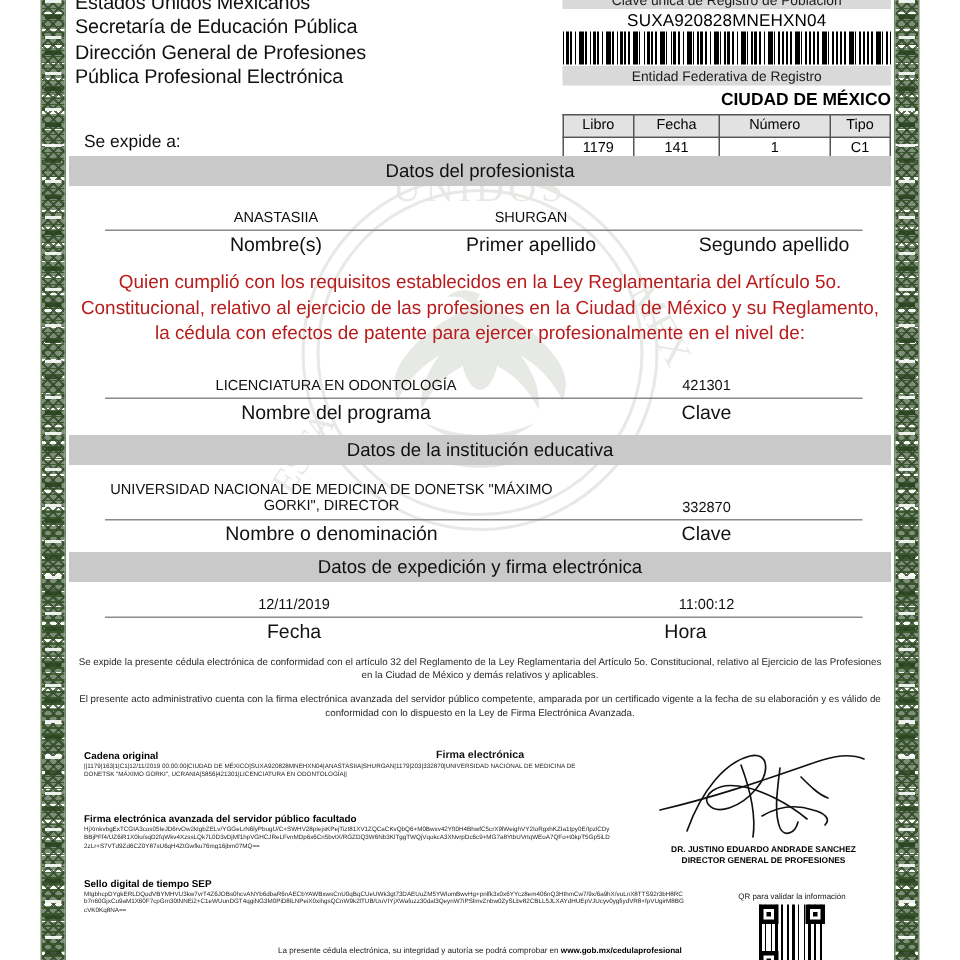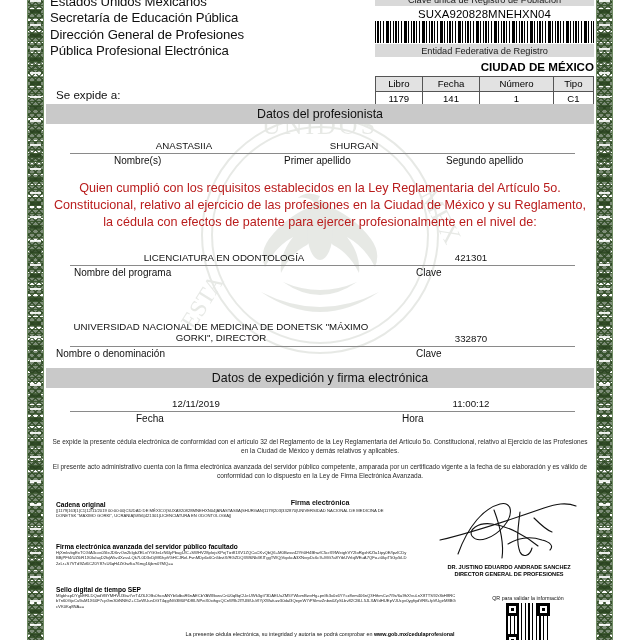--- a/index.html
+++ b/index.html
@@ -125,21 +125,21 @@
   .fieldrow { position: absolute; left: 0px; width: 548px; }
   .fv {
     position: absolute; font-size: 9.7px; color: #111;
     text-align: center; white-space: nowrap;
   }
   .fv.two { line-height: 10.6px; white-space: normal; }
   .rule {
     position: absolute; height: 0; border-top: 1px solid #8a8a8a;
   }
   .fl {
-    position: absolute; font-size: 10px; color: #111; text-align: left;
+    position: absolute; font-size: 13px; color: #111; text-align: center;
   }
 
   .para {
     position: absolute; left: 6px; width: 536px;
     text-align: center; color: #b91c1c;
   }
   .para.big { font-size: 12.6px; line-height: 17px; }
   .para.small { font-size: 6.5px; line-height: 9.4px; color: #2a2a2a; }
 
   .firma-title {
@@ -263,20 +263,21 @@
     <div class="para big" style="top:180px">Quien cumplió con los requisitos establecidos en la Ley Reglamentaria del Artículo 5o. Constitucional, relativo al ejercicio de las profesiones en la Ciudad de México y su Reglamento, la cédula con efectos de patente para ejercer profesionalmente en el nivel de:</div>
 
     <div class="fieldrow" style="top:252px">
       <div class="fv" style="left:28px;  top:0px; width:300px">LICENCIATURA EN ODONTOLOGÍA</div>
       <div class="fv" style="left:370px; top:0px; width:110px">421301</div>
       <div class="rule" style="left:24px; top:13px; width:505px"></div>
       <div class="fl" style="left:28px;  top:15px; width:300px">Nombre del programa</div>
       <div class="fl" style="left:370px; top:15px; width:110px">Clave</div>
     </div>
 
+    <div class="section-band" style="top:290px">Datos de la institución educativa</div>
 
     <div class="fieldrow" style="top:322px">
       <div class="fv two" style="left:10px; top:0px; width:330px">UNIVERSIDAD NACIONAL DE MEDICINA DE DONETSK "MÁXIMO GORKI", DIRECTOR</div>
       <div class="fv" style="left:370px; top:11px; width:110px">332870</div>
       <div class="rule" style="left:24px; top:24px; width:505px"></div>
       <div class="fl" style="left:10px;  top:26px; width:330px">Nombre o denominación</div>
       <div class="fl" style="left:370px; top:26px; width:110px">Clave</div>
     </div>
 
     <div class="section-band" style="top:368px">Datos de expedición y firma electrónica</div>

